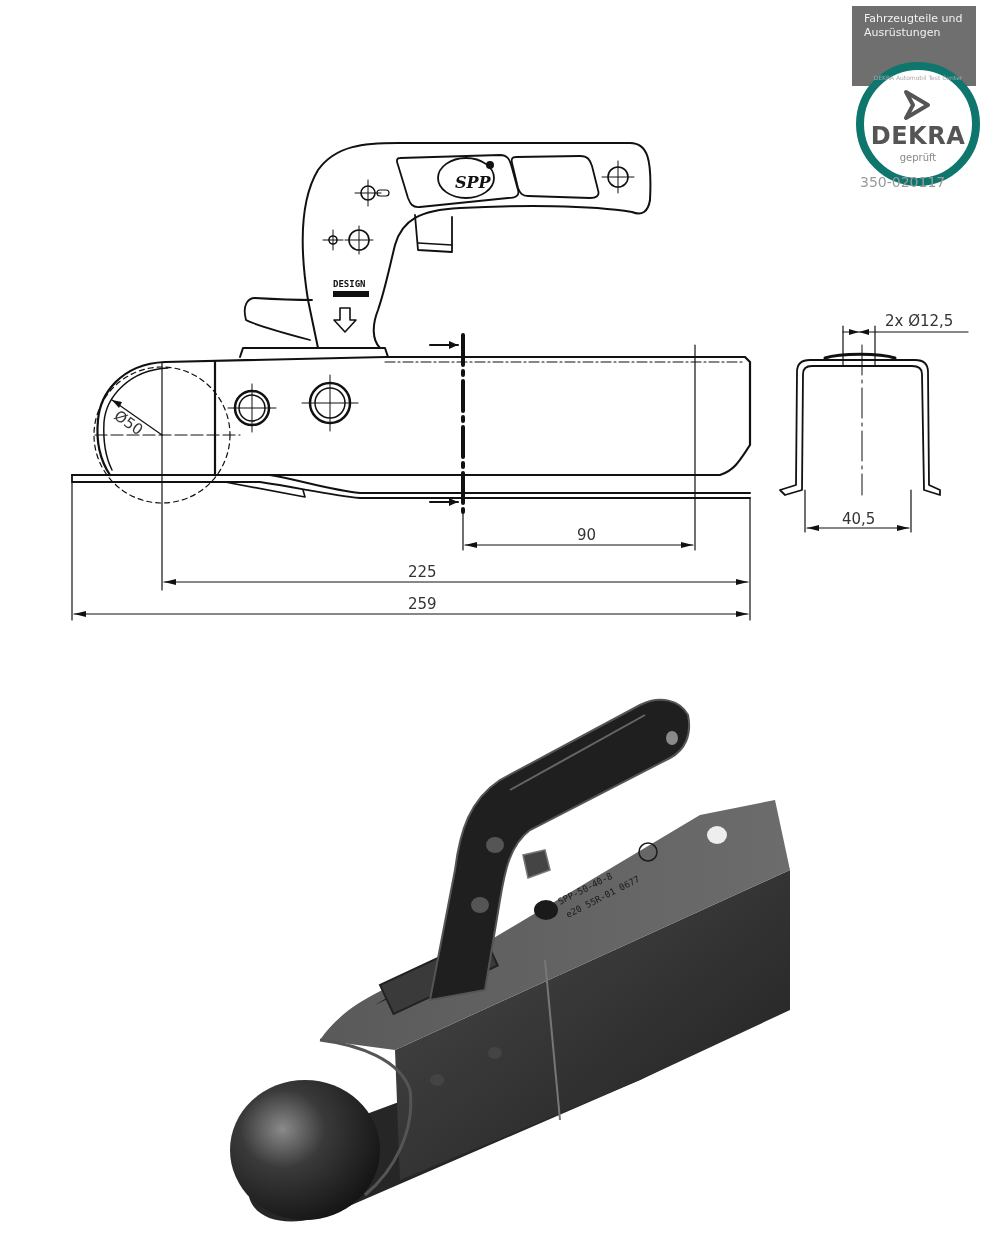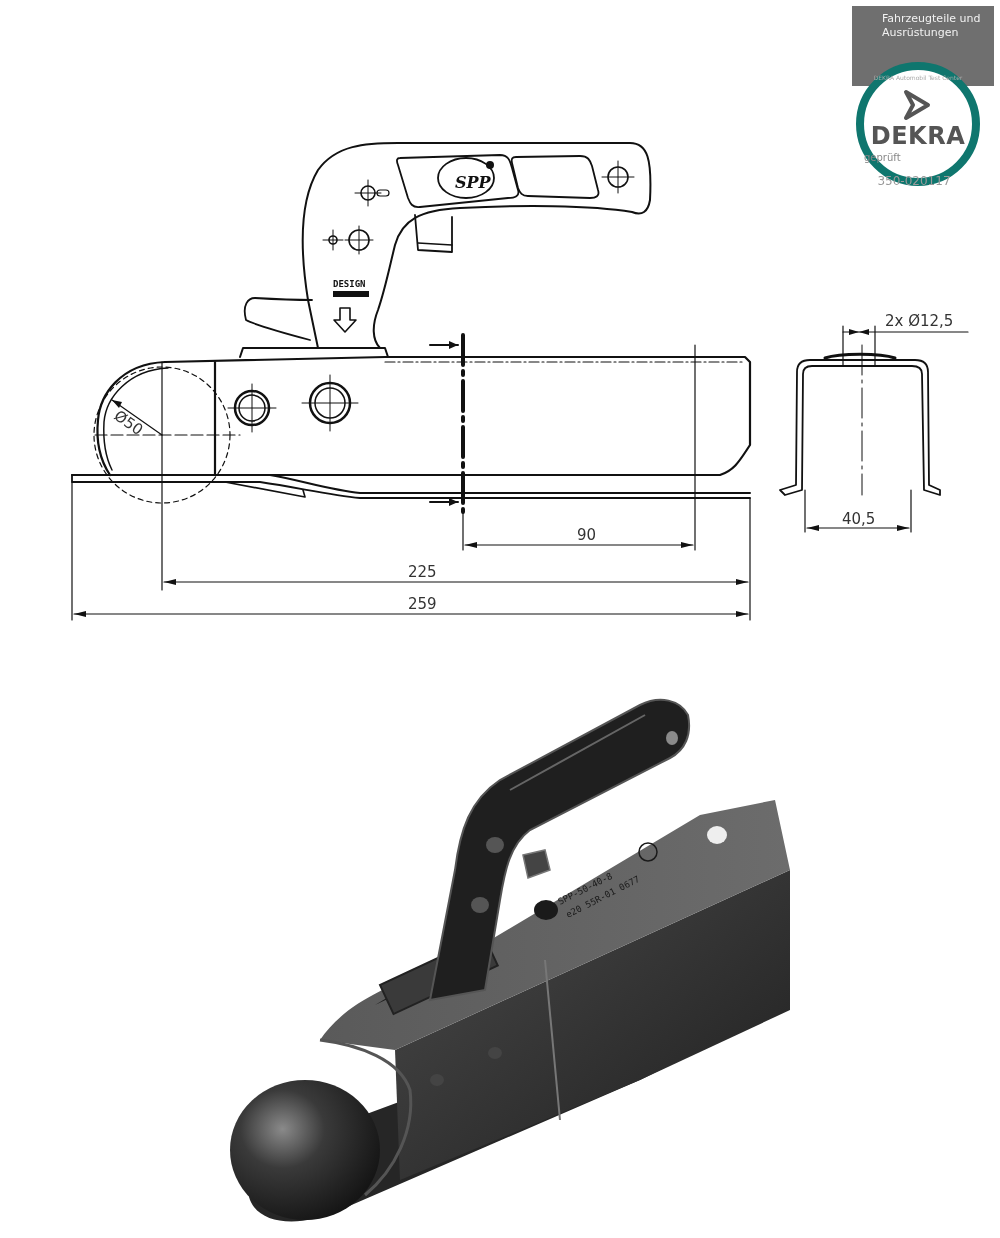--- a/index.html
+++ b/index.html
@@ -1,28 +1,28 @@
 <!DOCTYPE html>
 <html><head>
 <meta charset="utf-8">
 <style>
   html, body { margin:0; padding:0; background:#ffffff; }
   body { width:1000px; height:1238px; position:relative; overflow:hidden;
          font-family:"DejaVu Sans", sans-serif; }
   .layer { position:absolute; left:0; top:0; }
   .dim-text { font-family:"DejaVu Sans", sans-serif; font-size:15px; fill:#333; }
   .badge { position:absolute; left:852px; top:6px; width:124px; height:190px; }
-  .badge-top { position:absolute; left:0; top:0; width:124px; height:80px; background:#6f6f6f;padding-left:18px; }
+  .badge-top { position:absolute; left:0; top:0; width:124px; height:80px; background:#6f6f6f; }
   .badge-line { color:#f2f2f2; font-size:11px; line-height:14px; padding-left:12px; white-space:nowrap; }
   .badge-line.first { padding-top:6px; }
   .badge-circle { position:absolute; left:4px; top:56px; width:108px; height:108px; border-radius:50%;
                   background:#ffffff; border:8px solid #0f766e; }
   .badge-brand { position:absolute; left:0; width:100%; top:52px; text-align:center;
                  font-size:24px; font-weight:bold; color:#555; letter-spacing:0.5px; }
-  .badge-checked { position:absolute; left:0; width:100%; top:82px; text-align:left; font-size:10px; color:#888; }
+  .badge-checked { position:absolute; left:0; width:100%; top:82px; text-align:center; font-size:10px; color:#888; }
   .badge-ring-text { position:absolute; left:0; width:100%; top:4px; text-align:center; font-size:6px; color:#aaa; }
 </style>
 </head>
 <body>
 
 <svg class="layer" width="1000" height="640" viewBox="0 0 1000 640">
   <g fill="none" stroke="#111" stroke-width="2" stroke-linecap="round" stroke-linejoin="round">
 
     <g>
       <path d="M318,348 L308,300 C300,250 300,200 318,170 C336,145 365,143 398,143 L630,143 C648,143 652,160 650,200 C648,212 642,216 632,212 C590,205 520,205 460,208 C420,210 402,220 395,245 C390,265 385,290 378,310 C372,325 372,340 380,348"></path>
@@ -146,21 +146,21 @@
     <div class="badge-line">Ausrüstungen</div>
   </div>
   <div class="badge-circle">
     <div class="badge-ring-text">DEKRA Automobil Test Center</div>
     <svg style="position:absolute;left:36px;top:18px" width="34" height="34" viewBox="0 0 34 34">
       <path d="M6,4 L28,17 L6,30 L13,17 Z" fill="none" stroke="#555" stroke-width="4" stroke-linejoin="round"></path>
     </svg>
     <div class="badge-brand">DEKRA</div>
     <div class="badge-checked">geprüft</div>
   </div>
-  <div style="position:absolute;left:0;top:168px;width:124px;text-align:center;font-size:12px;color:#9a9a9a">350-020117</div>
+  <div style="position:absolute;left:8px;top:168px;width:124px;text-align:left;font-size:14px;color:#9a9a9a">350-020117</div>
 </div>
 
 <svg class="layer" style="top:640px" width="1000" height="598" viewBox="0 640 1000 598">
   <defs>
     <linearGradient id="bodyGrad" x1="0" y1="0" x2="1" y2="1">
       <stop offset="0" stop-color="#4a4a4a"></stop>
       <stop offset="1" stop-color="#1e1e1e"></stop>
     </linearGradient>
     <linearGradient id="topGrad" x1="0" y1="0" x2="1" y2="0">
       <stop offset="0" stop-color="#5a5a5a"></stop>

